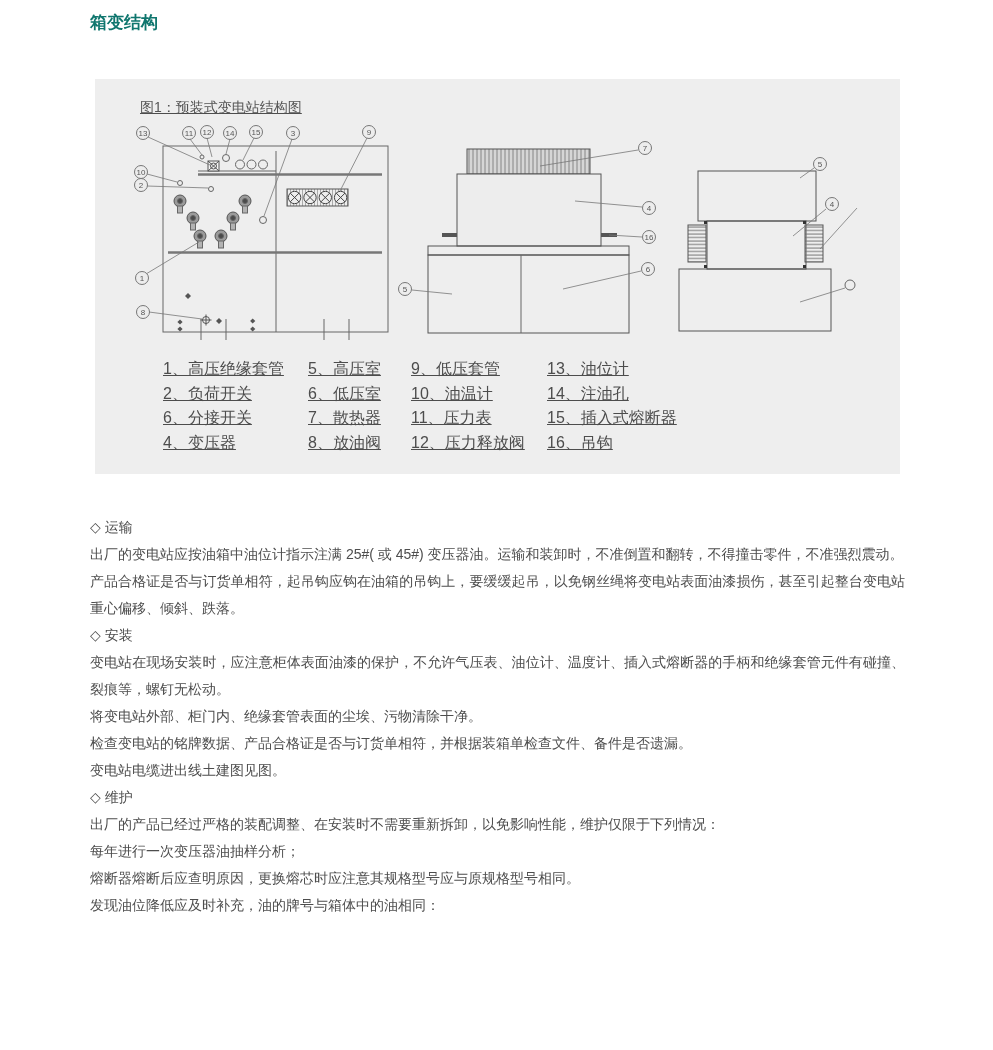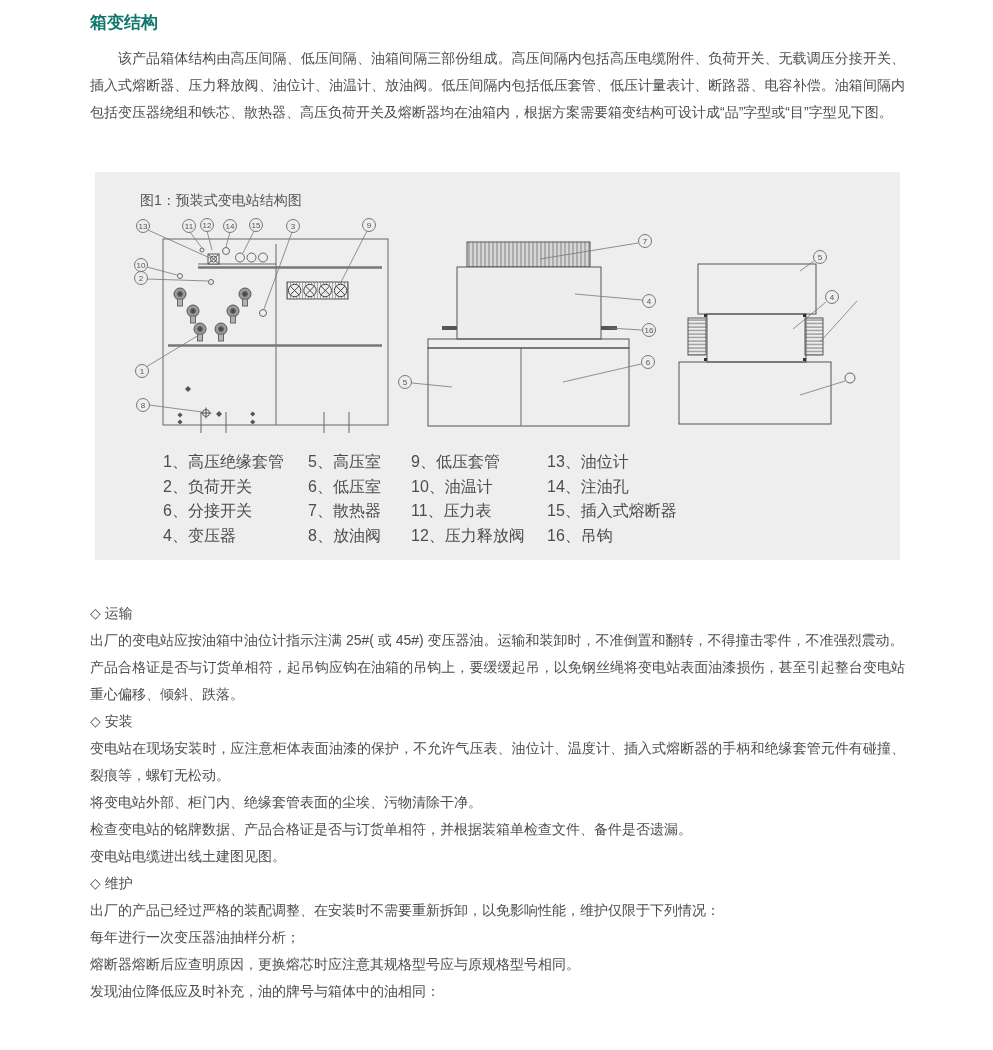--- a/index.html
+++ b/index.html
@@ -1,41 +1,40 @@
 <!DOCTYPE html>
 <html><head>
 <meta charset="utf-8">
 <style>
   html,body{margin:0;padding:0;background:#ffffff;}
   body{font-family:"Liberation Sans","DejaVu Sans",sans-serif;color:#4d4d4d;}
   .page{width:993px;height:1050px;box-sizing:border-box;padding:13px 88px 0 90px;position:relative;overflow:hidden;}
   .green-heading{color:#0f766e;font-size:17px;font-weight:bold;margin:0;line-height:20px;}
   .intro-para{font-size:14px;line-height:27px;text-align:justify;text-indent:2em;margin:12px 0 0 0;}
-  .figure-panel{background:#eeeeee;margin:46px 0 16px 5px;width:805px;box-sizing:border-box;padding:18px 0 12px 0;}
+  .figure-panel{background:#eeeeee;margin:46px 0 16px 5px;width:805px;box-sizing:border-box;padding:18px 0 19px 0;text-decoration:underline;}
   .figure-title{font-size:14px;color:#555555;margin:0 0 0 45px;line-height:20px;}
   .diagram-svg{display:block;margin:4px 0 0 5px;}
   .legend-grid{display:grid;grid-auto-flow:column;grid-template-rows:repeat(4,24.5px);grid-template-columns:145px 103px 136px auto;margin:6px 0 0 68px;font-size:16px;color:#4d4d4d;}
   .legend-item{white-space:nowrap;line-height:24.5px;}
   .section2{margin-top:40px;}
   .blocks{margin-top:12px;}
   .blocks p{margin:0;font-size:14px;line-height:27px;text-align:justify;}
   .blocks p.subhead{text-align:left;}
   
   .co circle{fill:#ededed;stroke:#777;stroke-width:1;}
   .co text{font-size:8px;fill:#555;text-anchor:middle;font-family:"Liberation Sans","DejaVu Sans",sans-serif;}
   .lines{stroke:#666;stroke-width:1;fill:none;}
   .leader{stroke:#777;stroke-width:0.8;fill:none;}
 </style>
 </head>
 <body>
 
 <div class="page">
 
   <h1 class="green-heading">箱变结构</h1>
-  <p class="intro-para">该产品箱体结构由高压间隔、低压间隔、油箱间隔三部份组成。高压间隔内包括高压电缆附件、负荷开关、无载调压分接开关、插入式熔断器、压力释放阀、油位计、油温计、放油阀。低压间隔内包括低压套管、低压计量表计、断路器、电容补偿。油箱间隔内包括变压器绕组和铁芯、散热器、高压负荷开关及熔断器均在油箱内，根据方案需要箱变结构可设计成“品”字型或“目”字型见下图。</p>
 
   <div class="figure-panel">
     <div class="figure-title">图1：预装式变电站结构图</div>
 
     <svg class="diagram-svg" width="800" height="230" viewBox="0 0 800 230">
       <defs>
         <pattern id="vh" width="4" height="25" patternUnits="userSpaceOnUse">
           <rect width="4" height="25" fill="#e4e4e4"></rect>
           <line x1="1" y1="0" x2="1" y2="25" stroke="#777" stroke-width="1"></line>
           <line x1="3" y1="0" x2="3" y2="25" stroke="#b5b5b5" stroke-width="0.6"></line>

